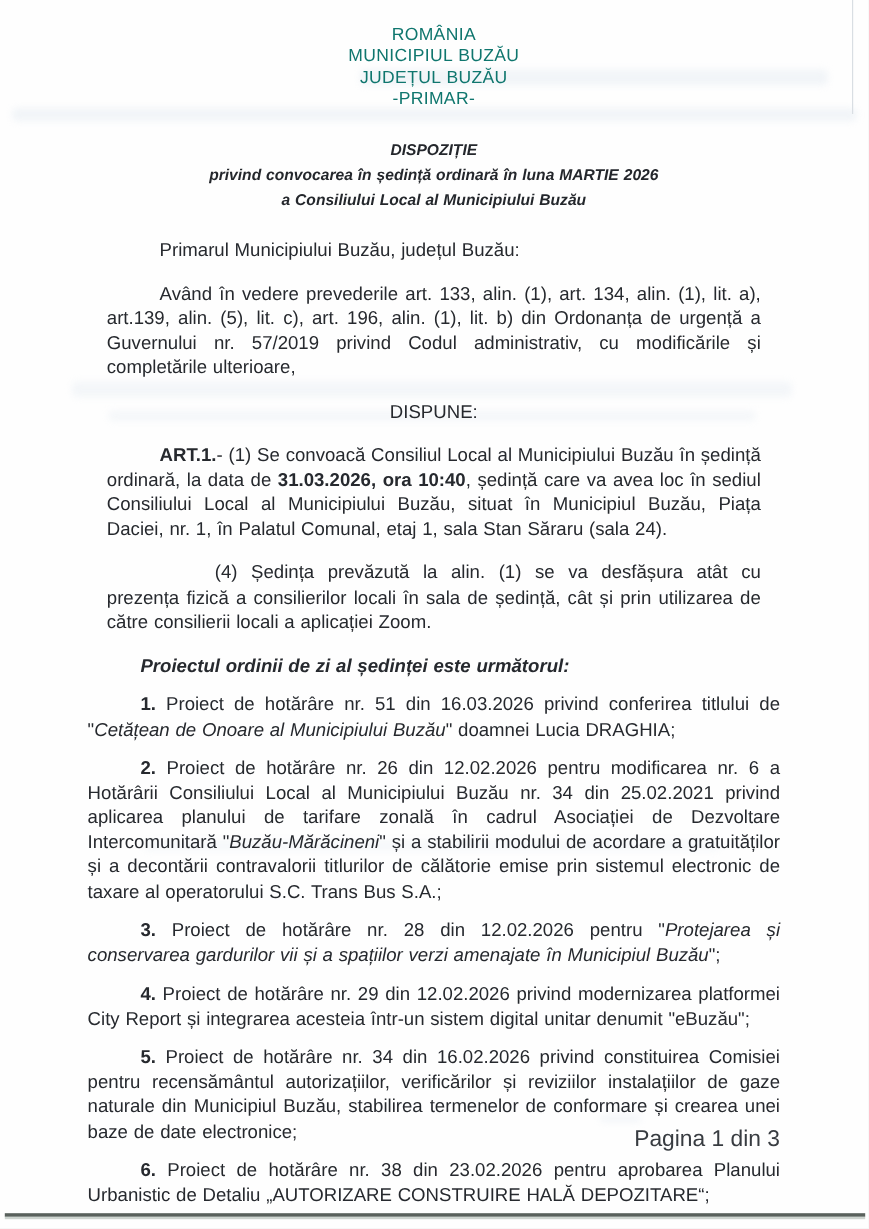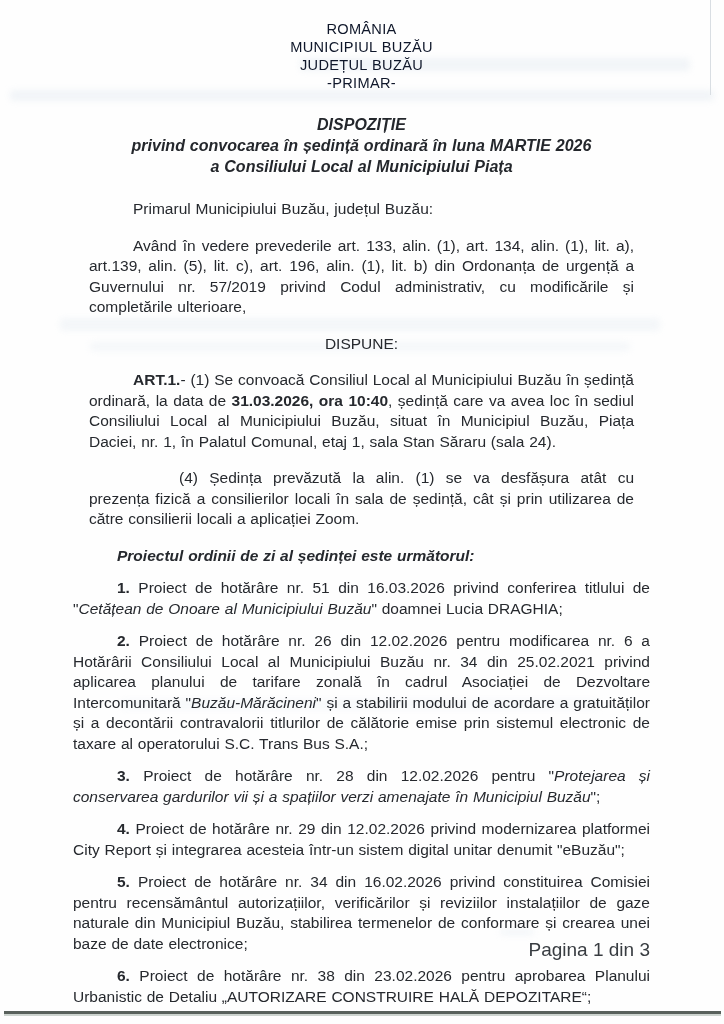--- a/index.html
+++ b/index.html
@@ -46,27 +46,27 @@
     position:absolute;left:73px;top:20px;width:577px;
     color:#26292e;
     font-size:15.5px;line-height:20.5px;
     text-align:justify;
     word-spacing:.5px;
   }
   .header-block{
     text-align:center;
     font-size:14.6px;line-height:18px;
     letter-spacing:.3px;
-    color:#0f172a;
+    color:#0f766e;
     margin-bottom:22px;
   }
   .title-block{
     text-align:center;
     font-weight:bold;font-style:italic;
-    font-size:16px;line-height:21px;
+    font-size:13px;line-height:21px;
     margin-bottom:22px;
     color:#24272c;
   }
   p{margin:16px;}
   .para{text-indent:44px;}
   .dispune{
     text-align:center;font-weight:normal;
     margin:12px 0 14px;text-indent:0;
   }
   .par2{text-indent:90px;}
@@ -101,21 +101,21 @@
     <div class="header-block">
       <div>ROMÂNIA</div>
       <div>MUNICIPIUL BUZĂU</div>
       <div>JUDEȚUL BUZĂU</div>
       <div>-PRIMAR-</div>
     </div>
 
     <div class="title-block">
       <div>DISPOZIȚIE</div>
       <div>privind convocarea în ședință ordinară în luna MARTIE 2026</div>
-      <div>a Consiliului Local al Municipiului Piața</div>
+      <div>a Consiliului Local al Municipiului Buzău</div>
     </div>
 
     <p class="para">Primarul Municipiului Buzău, județul Buzău:</p>
     <p class="para">Având în vedere prevederile art. 133, alin. (1), art. 134, alin. (1), lit. a), art.139, alin. (5), lit. c), art. 196, alin. (1), lit. b) din Ordonanța de urgență a Guvernului nr. 57/2019 privind Codul administrativ, cu modificările și completările ulterioare,</p>
 
     <p class="dispune">DISPUNE:</p>
 
     <p class="para"><b>ART.1.</b><span>- </span><span>(1) Se convoacă Consiliul Local al Municipiului Buzău în ședință ordinară, la data de </span><b>31.03.2026, ora 10:40</b><span>, ședință care va avea loc în sediul Consiliului Local al Municipiului Buzău, situat în Municipiul Buzău, Piața Daciei, nr. 1, în Palatul Comunal, etaj 1, sala Stan Săraru (sala 24).</span></p>
     <p class="para par2">(4) Ședința prevăzută la alin. (1) se va desfășura atât cu prezența fizică a consilierilor locali în sala de ședință, cât și prin utilizarea de către consilierii locali a aplicației Zoom.</p>
 

